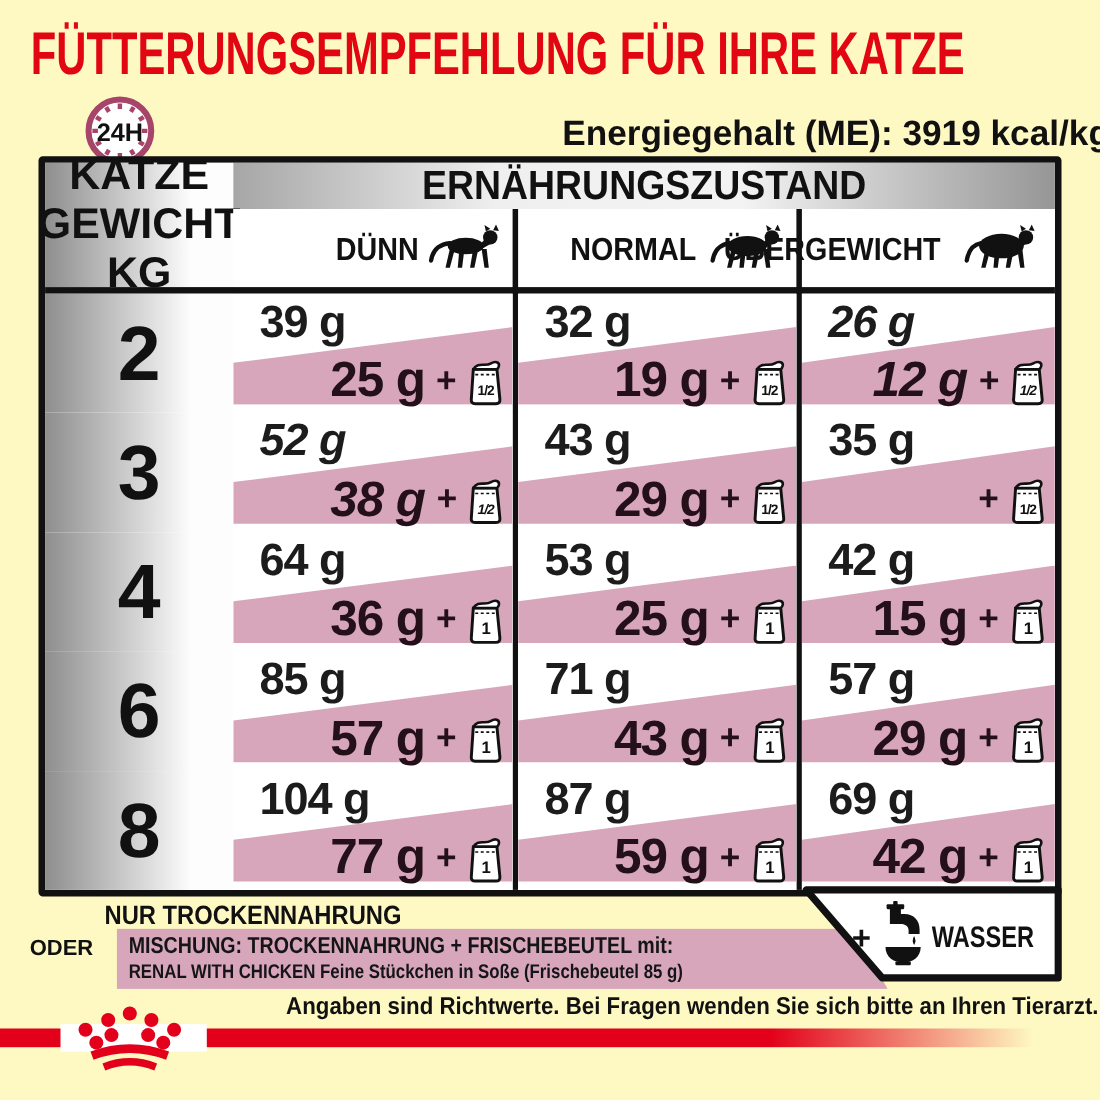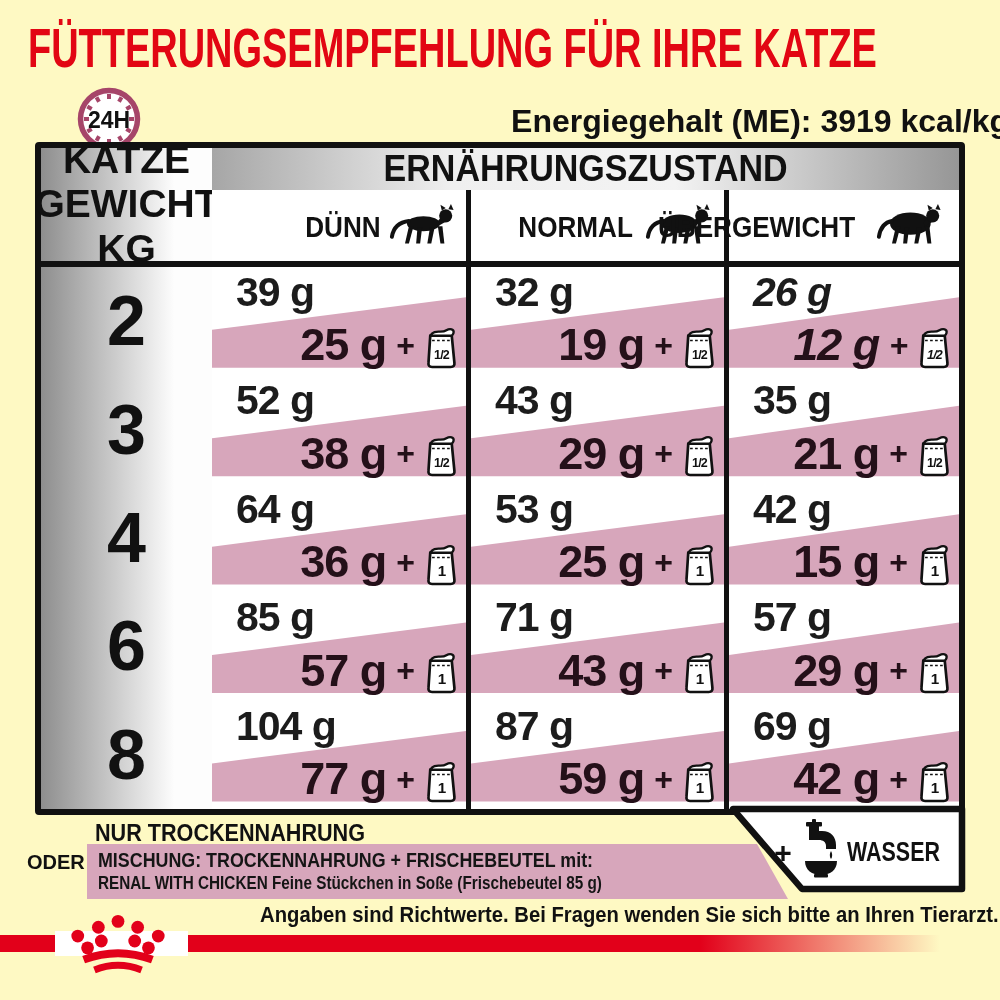--- a/index.html
+++ b/index.html
@@ -30,21 +30,21 @@
          font-size:70px;font-weight:bold;color:#111;}
   .dcell{position:relative;background:#fff;overflow:hidden;}
   .wedge{position:absolute;inset:0;background:var(--pink,#d7a6bb);clip-path:polygon(0 58%,100% 28%,100% 93%,0 93%);}
   .dry{position:absolute;left:24px;top:2px;font-size:41px;font-weight:bold;color:#1c1c1c;letter-spacing:-1px;}
   .mix{position:absolute;right:8px;bottom:6px;height:48px;display:flex;align-items:center;gap:10px;
        font-size:45px;font-weight:bold;color:#241019;letter-spacing:-1px;}
   .mix .plus{font-size:32px;color:#241019;}
   .legend-dry{position:absolute;left:95px;top:819px;font-size:24px;font-weight:bold;color:#111;
               transform:scaleX(.9);transform-origin:left top;white-space:nowrap;}
   .legend-or{position:absolute;left:27px;top:851px;font-size:20px;font-weight:bold;color:#111;}
-  .banner{position:absolute;left:87px;top:844px;width:701px;height:55px;background:var(--pink,#d7a6bb);
+  .banner{position:absolute;left:106px;top:844px;width:701px;height:55px;background:var(--pink,#d7a6bb);
           clip-path:polygon(0 0,670px 0,701px 100%,0 100%);box-sizing:border-box;padding:4px 0 0 11px;}
   .banner .l1{font-size:21px;font-weight:bold;color:#151515;transform:scaleX(.85);transform-origin:left top;white-space:nowrap;}
   .banner .l2{font-size:18px;font-weight:bold;color:#151515;transform:scaleX(.85);transform-origin:left top;white-space:nowrap;margin-top:1px;}
   .wasser{position:absolute;left:724px;top:803px;z-index:3;}
   .footnote{position:absolute;left:228px;top:902px;width:760px;text-align:center;font-size:22px;font-weight:bold;color:#111;}
   .footnote span{display:inline-block;transform:scaleX(.92);white-space:nowrap;}
   .stripe{position:absolute;left:0;top:935px;width:1000px;height:17px;
           background:linear-gradient(90deg,var(--red,#e2001a) 0%,var(--red,#e2001a) 70%,rgba(226,0,26,0) 94%);}
   .logo-gap{position:absolute;left:55px;top:931px;width:133px;height:25px;background:#fff;}
   .logo{position:absolute;left:64px;top:908px;}
@@ -177,21 +177,21 @@
         <span class="plus">+</span>
         <svg class="pouch" viewBox="0 0 38 52" width="34" height="47">
     <path d="M7,15 L31,15 L34,45.5 Q34.5,50 30,50 L9,50 Q4.5,50 5,45.5 Z" fill="#fff" stroke="#111" stroke-width="3" stroke-linejoin="round"></path>
     <path d="M7,15 C12,7 19,13 25,9 C29,6.5 34,7.5 33,12 C32.6,13.8 31,15 31,15 Z" fill="#fff" stroke="#111" stroke-width="2.6" stroke-linejoin="round"></path>
     <line x1="9" y1="20.5" x2="29" y2="20.5" stroke="#111" stroke-width="1.6" stroke-dasharray="3 2.6"></line>
     <text x="19.5" y="41.5" text-anchor="middle" font-size="14" font-weight="bold" fill="#111">1/2</text>
   </svg>
       </div>
       </div>
       <div class="wcell" style="grid-area: 5 / 1;">3</div>
-      <div class="dcell" style="grid-area: 5 / 2;">
+      <div class="dcell" style="grid-area: 5 / 2; font-style: italic;">
         <div class="wedge"></div>
       <div class="dry">52 g</div>
       <div class="mix">
         <span class="mixval">38 g</span>
         <span class="plus">+</span>
         <svg class="pouch" viewBox="0 0 38 52" width="34" height="47">
     <path d="M7,15 L31,15 L34,45.5 Q34.5,50 30,50 L9,50 Q4.5,50 5,45.5 Z" fill="#fff" stroke="#111" stroke-width="3" stroke-linejoin="round"></path>
     <path d="M7,15 C12,7 19,13 25,9 C29,6.5 34,7.5 33,12 C32.6,13.8 31,15 31,15 Z" fill="#fff" stroke="#111" stroke-width="2.6" stroke-linejoin="round"></path>
     <line x1="9" y1="20.5" x2="29" y2="20.5" stroke="#111" stroke-width="1.6" stroke-dasharray="3 2.6"></line>
     <text x="19.5" y="41.5" text-anchor="middle" font-size="14" font-weight="bold" fill="#111">1/2</text>
@@ -209,21 +209,20 @@
     <path d="M7,15 C12,7 19,13 25,9 C29,6.5 34,7.5 33,12 C32.6,13.8 31,15 31,15 Z" fill="#fff" stroke="#111" stroke-width="2.6" stroke-linejoin="round"></path>
     <line x1="9" y1="20.5" x2="29" y2="20.5" stroke="#111" stroke-width="1.6" stroke-dasharray="3 2.6"></line>
     <text x="19.5" y="41.5" text-anchor="middle" font-size="14" font-weight="bold" fill="#111">1/2</text>
   </svg>
       </div>
       </div>
       <div class="dcell" style="grid-area: 5 / 6;">
         <div class="wedge"></div>
       <div class="dry">35 g</div>
       <div class="mix">
-        <span class="mixval">21 g</span>
         <span class="plus">+</span>
         <svg class="pouch" viewBox="0 0 38 52" width="34" height="47">
     <path d="M7,15 L31,15 L34,45.5 Q34.5,50 30,50 L9,50 Q4.5,50 5,45.5 Z" fill="#fff" stroke="#111" stroke-width="3" stroke-linejoin="round"></path>
     <path d="M7,15 C12,7 19,13 25,9 C29,6.5 34,7.5 33,12 C32.6,13.8 31,15 31,15 Z" fill="#fff" stroke="#111" stroke-width="2.6" stroke-linejoin="round"></path>
     <line x1="9" y1="20.5" x2="29" y2="20.5" stroke="#111" stroke-width="1.6" stroke-dasharray="3 2.6"></line>
     <text x="19.5" y="41.5" text-anchor="middle" font-size="14" font-weight="bold" fill="#111">1/2</text>
   </svg>
       </div>
       </div>
       <div class="wcell" style="grid-area: 6 / 1;">4</div>

